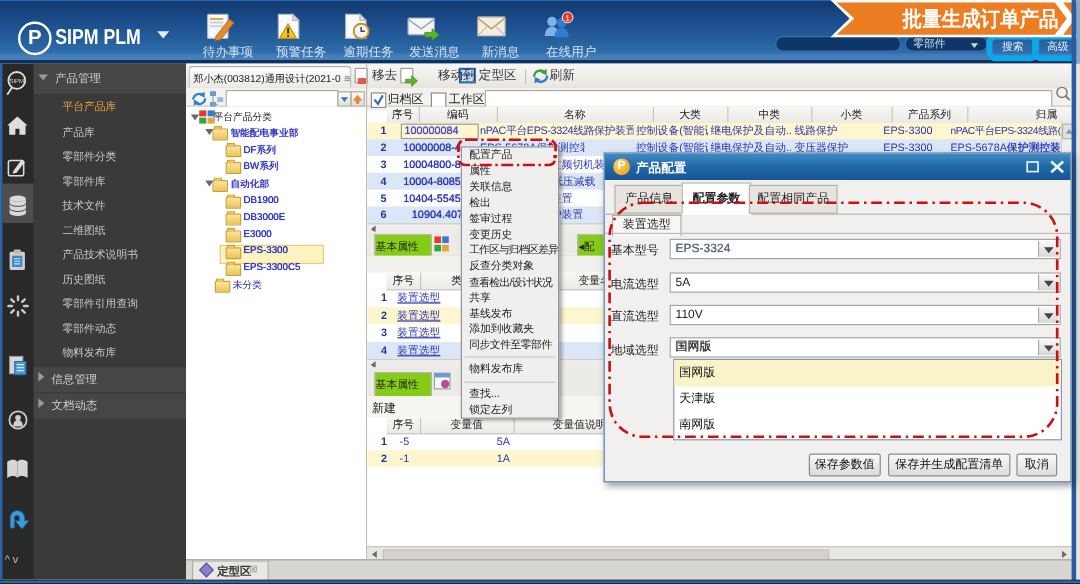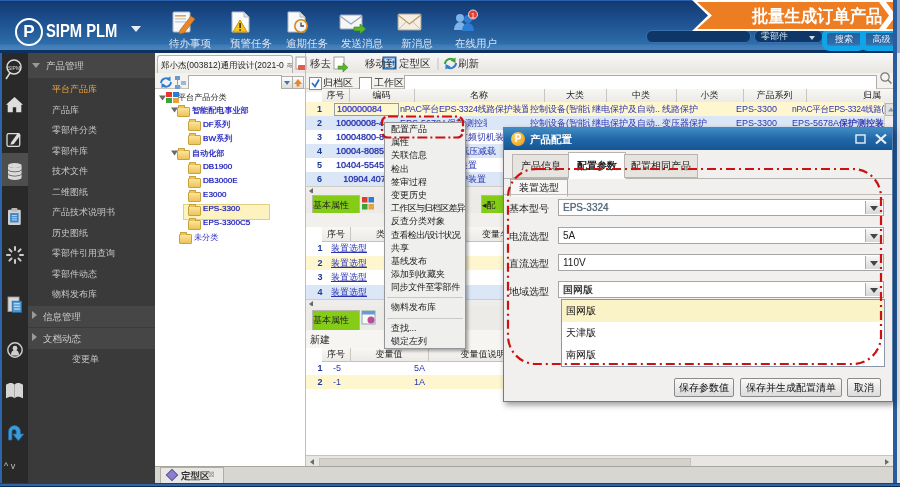--- a/index.html
+++ b/index.html
@@ -233,21 +233,20 @@
     <div class="mitem" style="top:87.5px;">零部件库</div>
     <div class="mitem" style="top:108px;">技术文件</div>
     <div class="mitem" style="top:128.5px;">二维图纸</div>
     <div class="mitem" style="top:149px;">产品技术说明书</div>
     <div class="mitem" style="top:169.5px;">历史图纸</div>
     <div class="mitem" style="top:190px;">零部件引用查询</div>
     <div class="mitem" style="top:210.5px;">零部件动态</div>
     <div class="mitem" style="top:231px;">物料发布库</div>
     <div class="mhead" style="top:253px;height:21px;line-height:21px;"><span class="tri triright"></span>信息管理</div>
     <div class="mhead" style="top:275px;height:21px;line-height:21px;"><span class="tri triright"></span>文档动态</div>
-    <div class="mitem" style="top:296px;left:44px;">变更单</div>
   </div>
 
   <div id="toolrow" class="abs"></div>
   <div id="tabmain" class="abs">郑小杰(003812)通用设计(2021-0 <span style="color:#777;">≋</span></div>
 
   <svg class="abs" style="left:155px;top:53px;" width="742" height="20">
     <g transform="translate(141,4)">
         <rect x="0" y="0" width="10" height="12" fill="#fff" stroke="#a0a0a0"></rect>
         <rect x="2" y="8" width="8" height="5" fill="#e35b4f" rx="1"></rect>
       </g>

